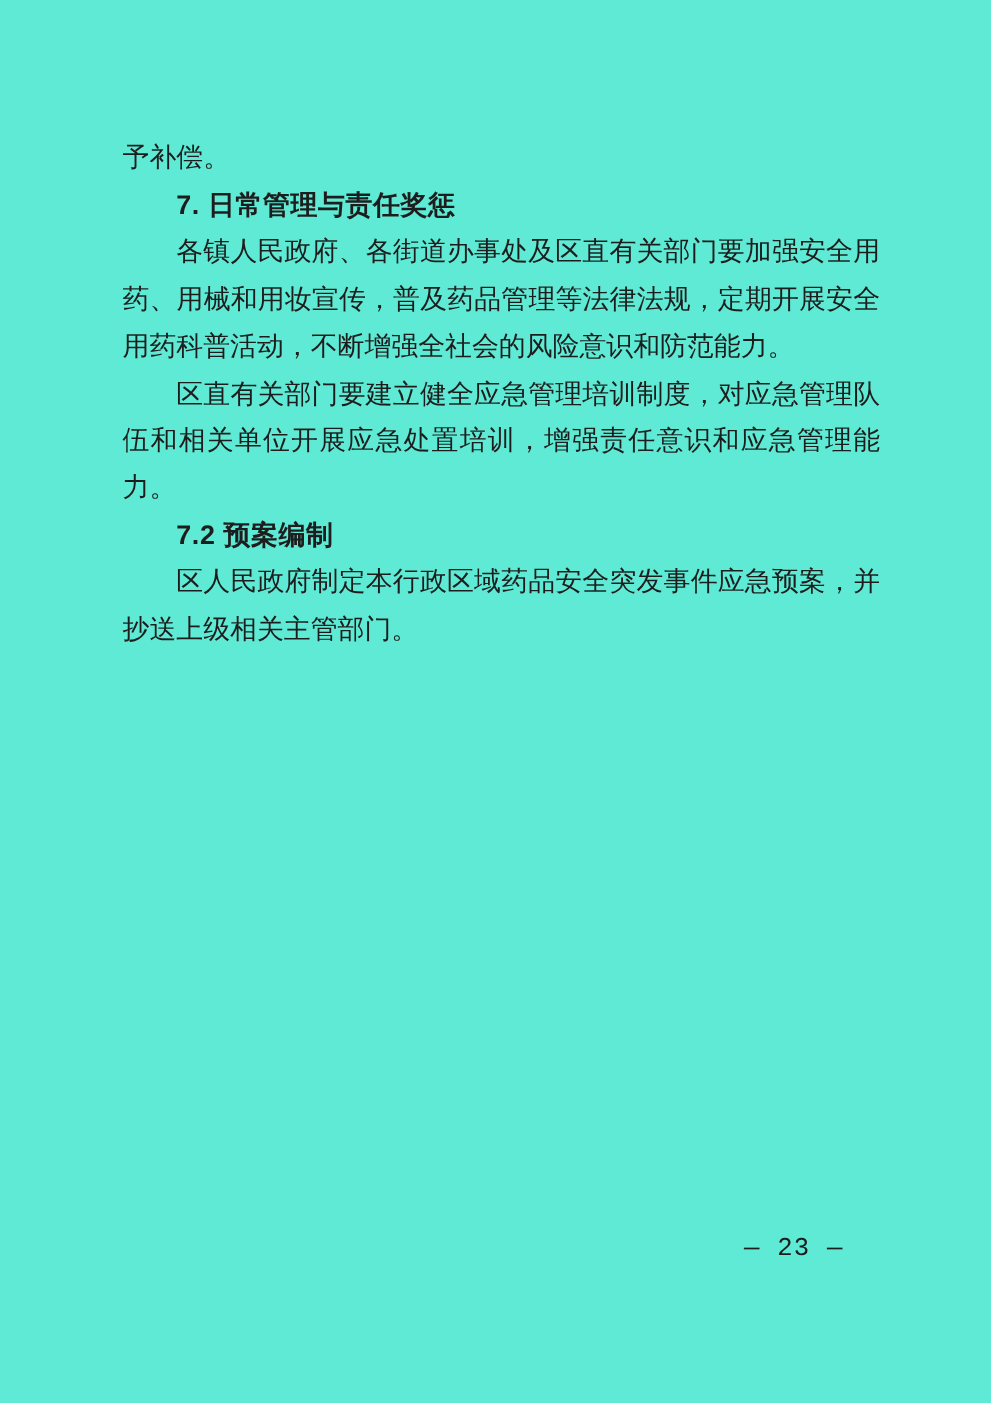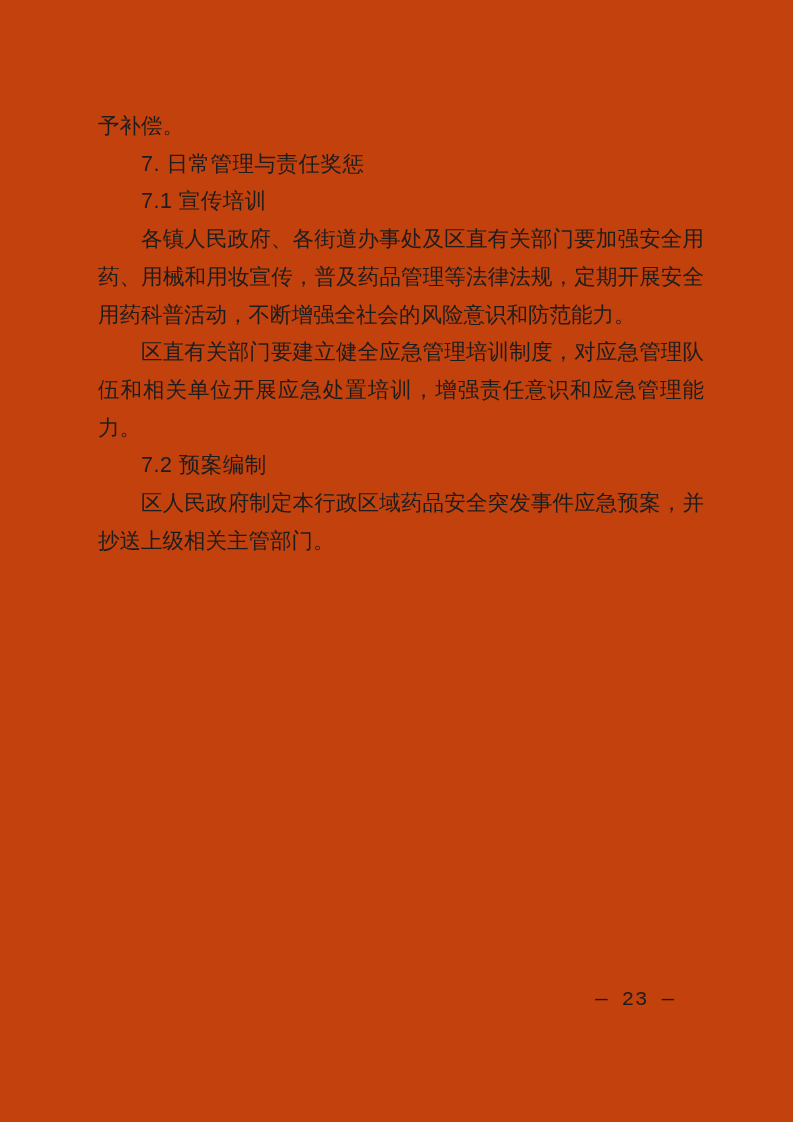--- a/index.html
+++ b/index.html
@@ -9,21 +9,21 @@
   body {
     width: 793px;
     height: 1122px;
     background: #ffffff;
     position: relative;
     overflow: hidden;
   }
   .page {
     position: absolute;
     inset: 0;
-    background: #c2410c;
+    background: #5eead4;
   }
   .content {
     position: absolute;
     left: 98px;
     top: 108px;
     width: 606px;
   }
   .doc-line {
     font-family: "Liberation Serif", "DejaVu Serif", serif;
     font-size: 21.5px;
@@ -36,21 +36,21 @@
     word-break: normal;
   }
   .body-indent {
     text-indent: 43px;
   }
   .no-indent {
     text-indent: 0;
   }
   .heading {
     font-family: "Liberation Sans", "DejaVu Sans", sans-serif;
-    font-weight: 400;
+    font-weight: 700;
     text-indent: 43px;
     text-align: left;
     letter-spacing: 0.5px;
   }
   .page-number {
     position: absolute;
     top: 986px;
     right: 118px;
     font-family: Liberation Mono, monospace;
     font-size: 20.5px;
@@ -60,20 +60,19 @@
     white-space: pre;
   }
 </style>
 </head>
 <body>
 
 <div class="page">
   <div class="content">
     <p class="doc-line no-indent">予补偿。</p>
     <p class="doc-line heading">7. 日常管理与责任奖惩</p>
-    <p class="doc-line heading">7.1 宣传培训</p>
     <p class="doc-line body-indent">各镇人民政府、各街道办事处及区直有关部门要加强安全用药、用械和用妆宣传，普及药品管理等法律法规，定期开展安全用药科普活动，不断增强全社会的风险意识和防范能力。</p>
     <p class="doc-line body-indent">区直有关部门要建立健全应急管理培训制度，对应急管理队伍和相关单位开展应急处置培训，增强责任意识和应急管理能力。</p>
     <p class="doc-line heading">7.2 预案编制</p>
     <p class="doc-line body-indent">区人民政府制定本行政区域药品安全突发事件应急预案，并抄送上级相关主管部门。</p>
   </div>
   <div class="page-number">— 23 —</div>
 </div>
 
 </body></html>

